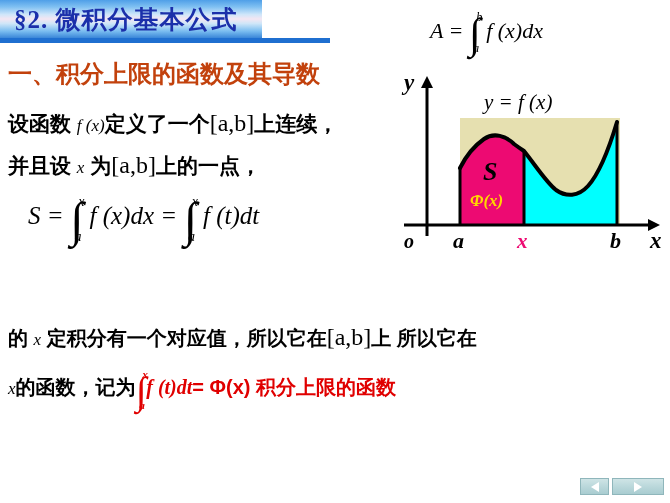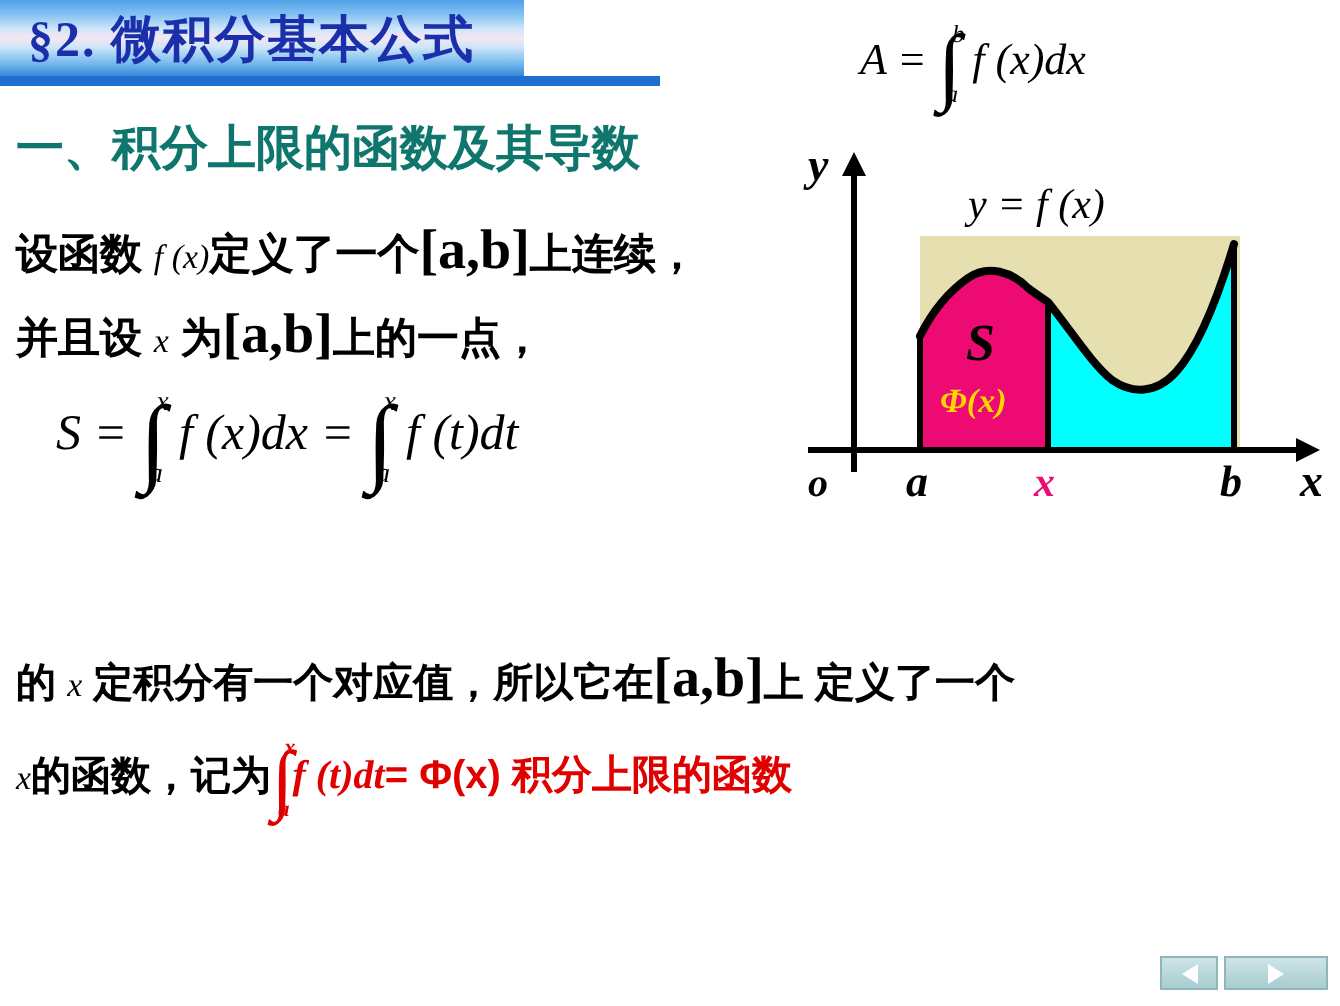--- a/index.html
+++ b/index.html
@@ -48,21 +48,21 @@
     white-space: nowrap;
   }
 
   
   .section-heading {
     position: absolute;
     left: 8px; top: 58px;
     font-family: "Liberation Sans", sans-serif;
     font-weight: bold;
     font-size: 24px;
-    color: #0f766e;
+    color: #c2410c;
     white-space: nowrap;
     letter-spacing: 0px;
   }
 
   
   .top-formula {
     position: absolute;
     left: 430px; top: 14px;
     font-size: 22px;
     color: #000;
@@ -87,22 +87,22 @@
   
   .mi {
     font-family: "Liberation Serif", serif;
     font-style: italic;
     font-weight: normal;
     font-size: 17px;
   }
   .mr {
     font-family: "Liberation Serif", serif;
     font-style: normal;
-    font-weight: bold;
-    font-size: 28px;
+    font-weight: normal;
+    font-size: 24px;
   }
 
   
   .display-formula {
     position: absolute;
     left: 28px; top: 198px;
     font-size: 25px;
     color: #000;
     white-space: nowrap;
   }
@@ -219,21 +219,21 @@
     <span class="intg">
       <span class="sym">∫</span>
       <span class="lim-up">x</span>
       <span class="lim-lo">a</span>
     </span>
     <span class="it">f (t)dt</span>
   </div>
 
 
   <div class="body-line l5">
-    <span>的 </span><span class="mi">x</span><span> 定积分有一个对应值，所以它在</span><span class="mr">[a,b]</span><span>上 定义了一个</span>
+    <span>的 </span><span class="mi">x</span><span> 定积分有一个对应值，所以它在</span><span class="mr">[a,b]</span><span>上 所以它在</span>
   </div>
 
   <div class="body-line l6">
     <span class="mi">x</span><span>的函数，记为</span><span class="red-run"><span class="intg"><span class="sym">∫</span><span class="lim-up">x</span><span class="lim-lo">a</span></span><span class="it">f (t)dt</span><span>= Φ(x)  积分上限的函数</span></span>
   </div>
 
   <div class="graph">
     <svg width="274" height="192" viewBox="0 0 274 192" xmlns="http://www.w3.org/2000/svg">
 
       <rect x="64" y="54" width="160" height="107" fill="#E6E0B0"></rect>

